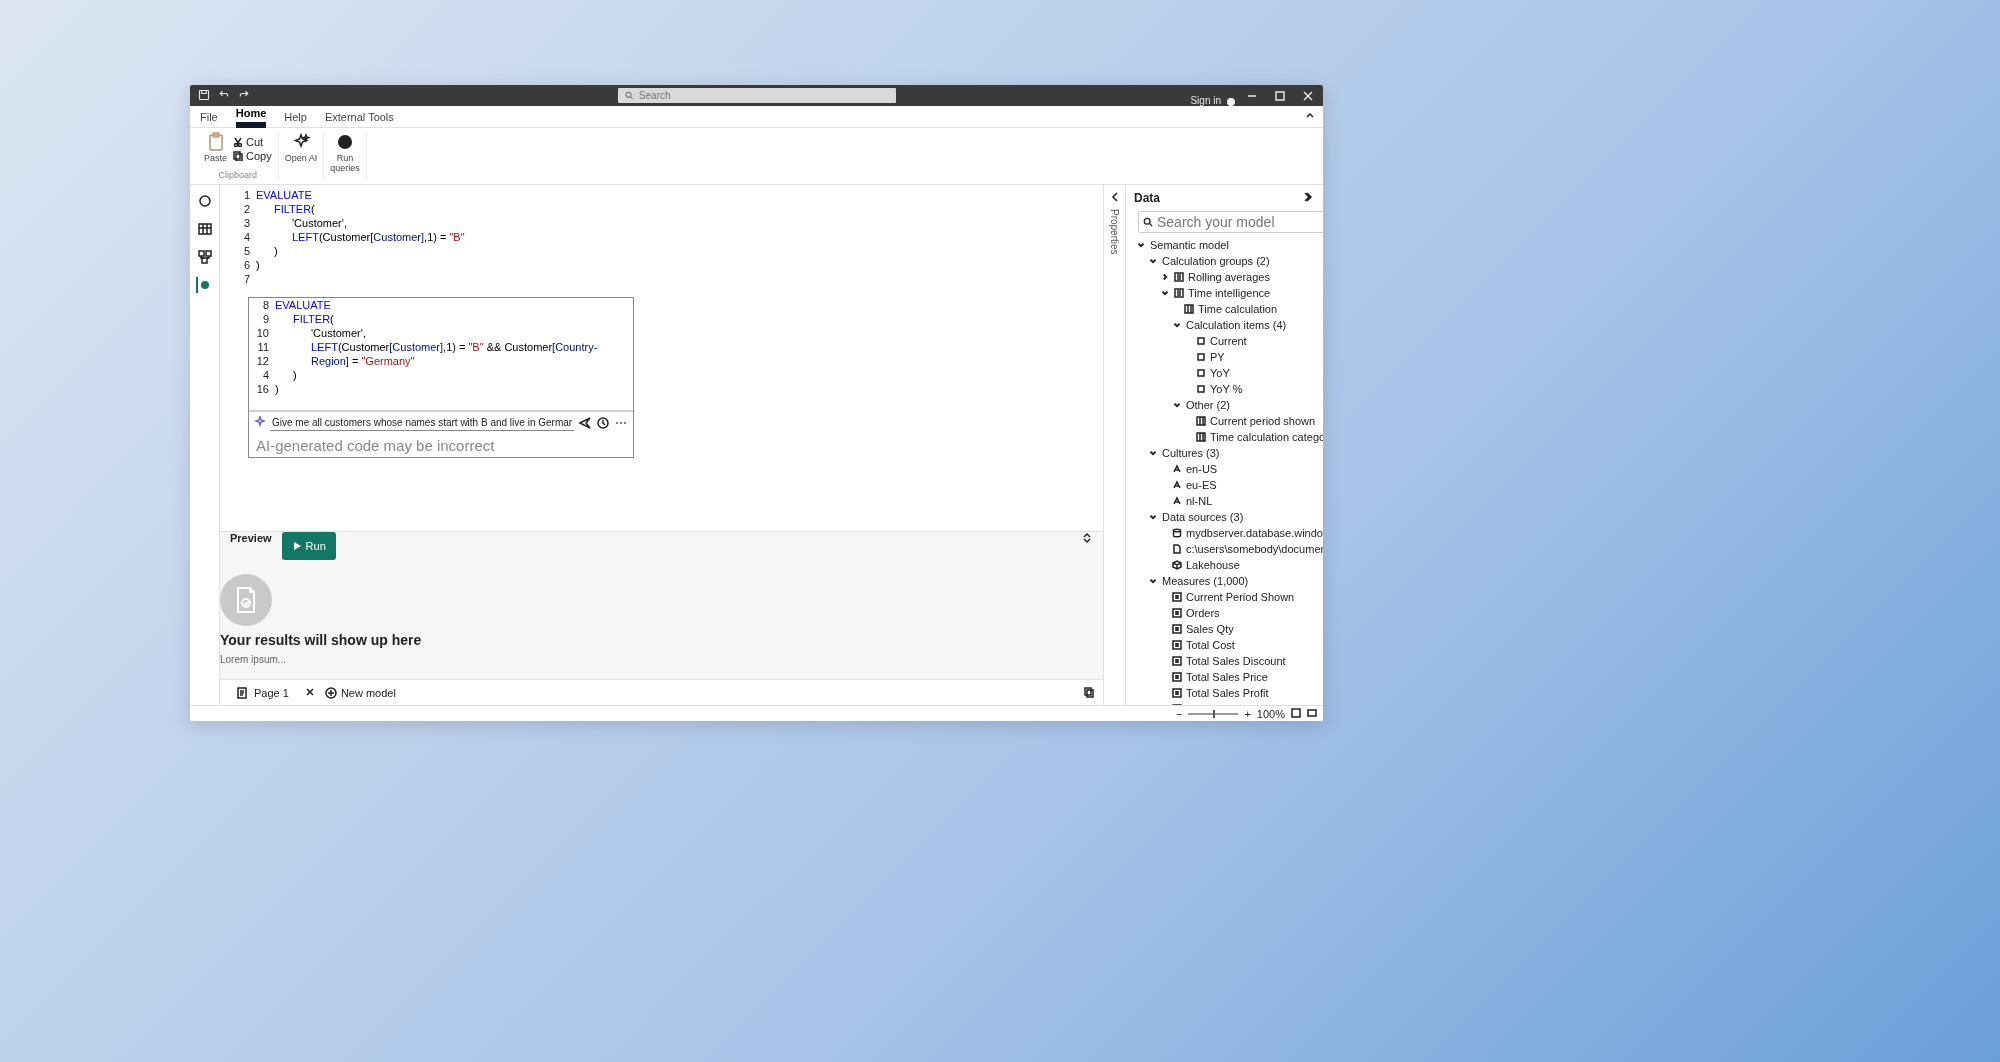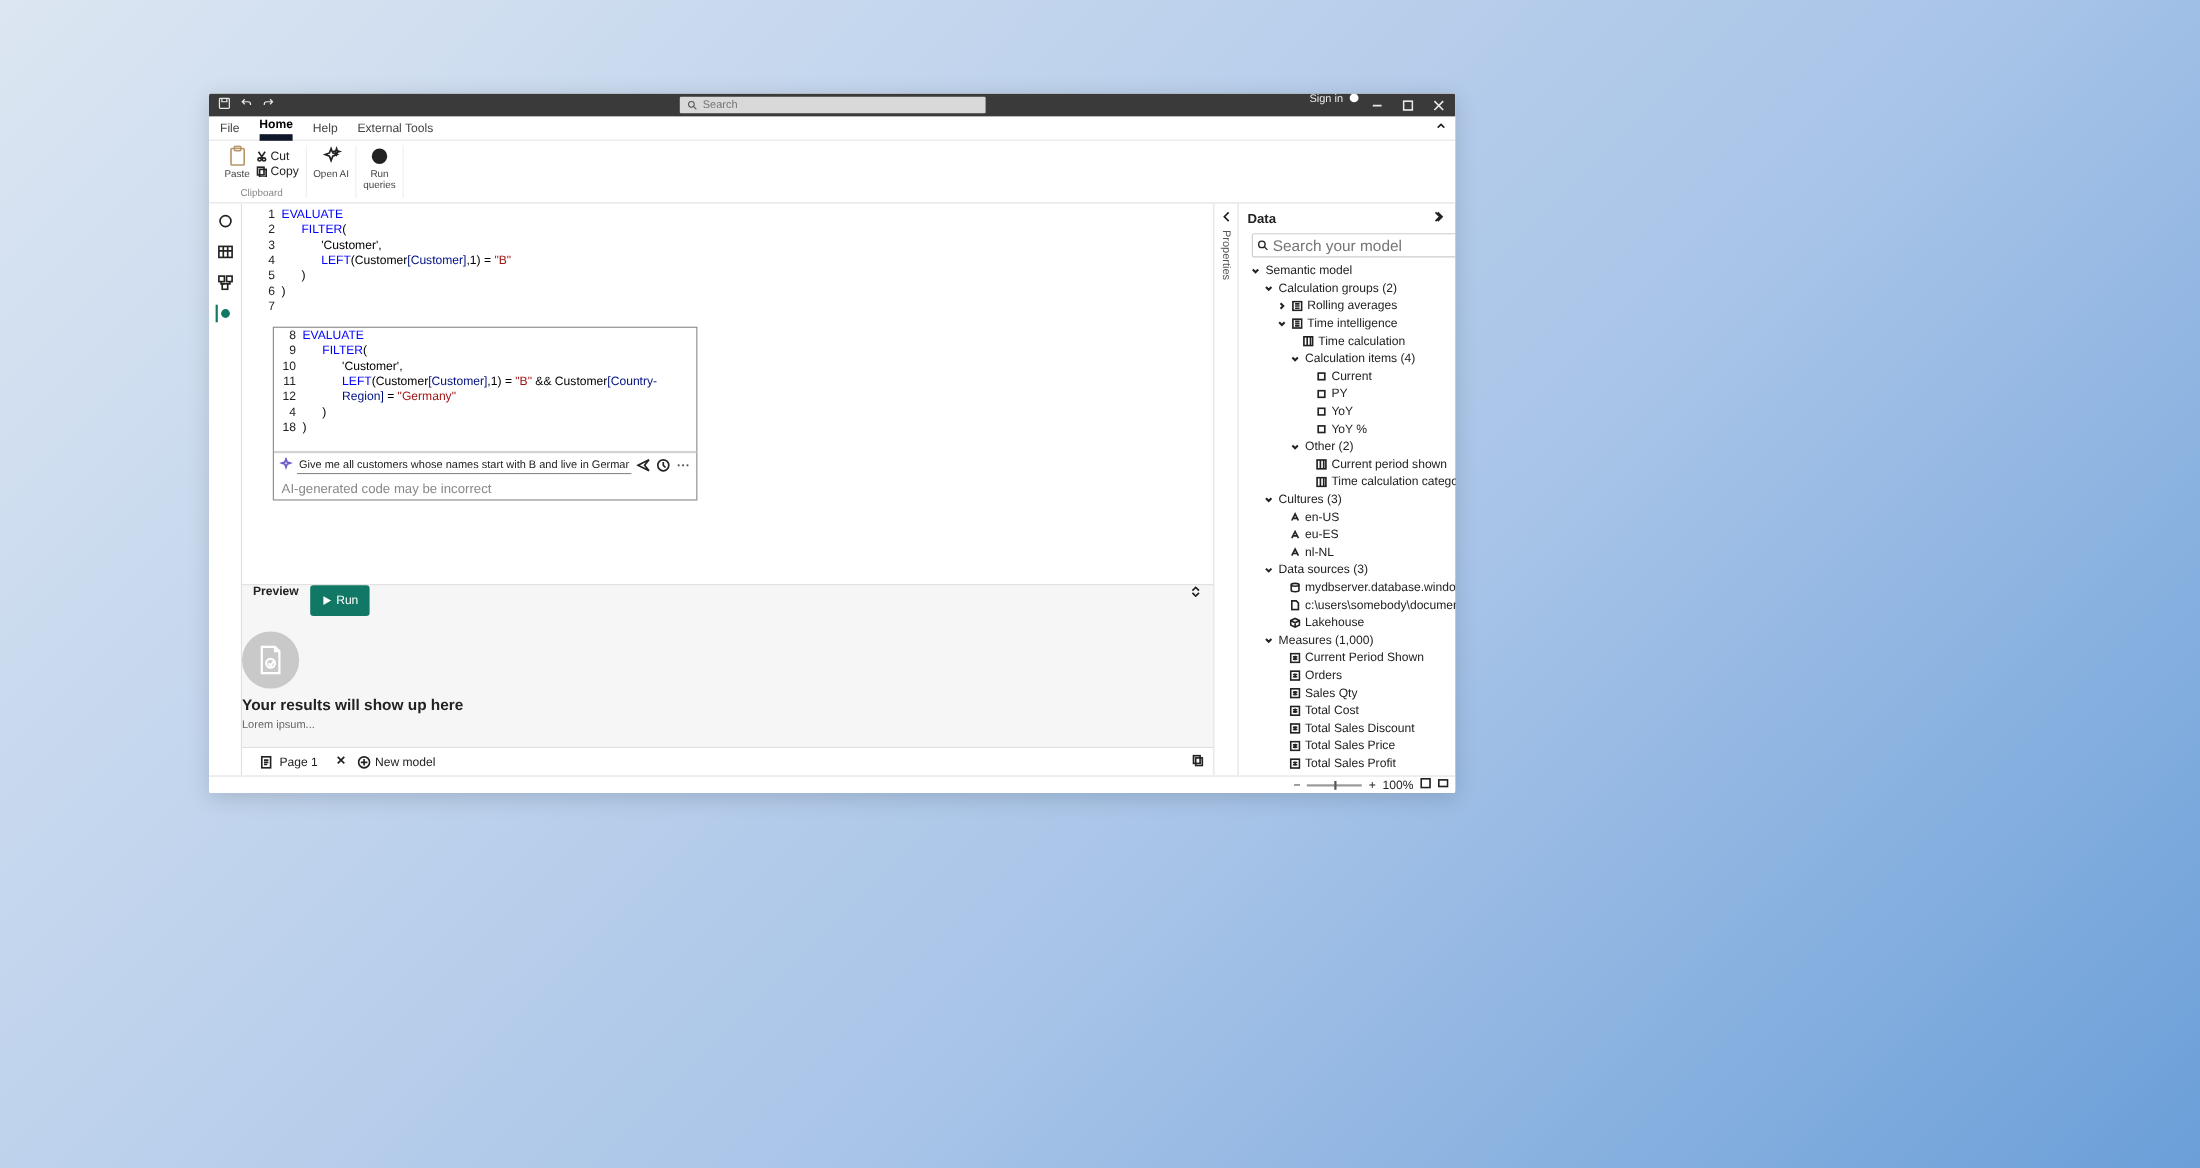--- a/index.html
+++ b/index.html
@@ -7,21 +7,21 @@
 .app{position:absolute;left:190px;top:85px;width:1133px;height:636px;background:#fff;border-radius:2px;box-shadow:0 4px 20px rgba(0,0,0,0.15);display:flex;flex-direction:column;overflow:hidden}
 
 .titlebar{height:21px;background:#3a3a3a;display:flex;align-items:center;color:#fff}
 .titlebar *{color:#e8e8e8;font-size:10px}
 .tbl{display:flex;align-items:center;gap:8px;padding-left:8px}
 .tbl svg{width:12px;height:12px}
 .ttl{flex:1;text-align:center;position:absolute;left:0;right:0;pointer-events:none}
 .tsearch{position:absolute;left:50%;transform:translateX(-50%);width:278px;height:15px;background:#d9d9d9;display:flex;align-items:center;padding:0 6px;border-radius:1px}
 .tsearch *{color:#555}
 .tsearch input{background:transparent;border:none;outline:none;margin-left:5px;width:100%;font-size:10px}
-.tbr{margin-left:auto;display:flex;align-items:flex-start;gap:6px;padding-right:4px}
+.tbr{margin-left:auto;display:flex;align-items:flex-end;gap:6px;padding-right:4px}
 .winbtn{width:22px;height:21px;display:flex;align-items:center;justify-content:center;cursor:pointer}
 .winbtn svg{width:10px;height:10px}
 .dot8{width:8px;height:8px;border-radius:50%;background:#fff}
 
 .rtabs{height:22px;background:#fff;border-bottom:1px solid #e0e0e0;display:flex;align-items:center;padding-left:10px;gap:18px}
 .rtab{font-size:11px;color:#444;padding:3px 0;cursor:pointer}
 .rtab.active{border-bottom:8px solid #0f172a;color:#000;font-weight:600}
 
 .ribbon{height:57px;background:#fff;border-bottom:1px solid #e0e0e0;display:flex;align-items:flex-start;padding:4px 8px;gap:0}
 .rgrp{display:flex;flex-direction:column;align-items:center;padding:0 6px;border-right:1px solid #eee;height:48px;justify-content:space-between}
@@ -50,21 +50,21 @@
 .tbl2{color:#000}
 .col{color:#001080}
 .op{color:#000}
 .codebox{position:absolute;left:28px;top:112px;width:386px;border:1px solid #888;background:#fff}
 .codebox .codearea{padding:0}
 .codebox-inner{display:flex}
 .codebox-gutter{width:26px;text-align:right;padding-right:6px;padding-top:0;color:#2b91af;font-family:Consolas,monospace;font-size:10px;line-height:14px}
 .ai-row{display:flex;align-items:center;border-top:1px solid #d0d0d0;padding:3px 5px;gap:4px}
 .ai-row input{flex:1;border:none;outline:none;border-bottom:1px solid #888;font-size:10px;padding:2px 2px}
 .ai-ic{width:14px;height:14px;cursor:pointer;display:flex;align-items:center;justify-content:center}
-.ai-warn{font-size:12px;color:#888;padding:3px 7px}
+.ai-warn{font-size:15px;color:#888;padding:3px 7px}
 
 .preview{height:148px;border-top:1px solid #e0e0e0;background:#f6f6f6;display:flex;flex-direction:column}
 .pvhdr{height:28px;display:flex;padding:0 10px;gap:10px}
 .pvhdr .lbl{font-weight:600;font-size:11px}
 .runbtn{background:#117865;color:#fff;border:none;padding:4px 10px;border-radius:3px;display:flex;align-items:center;gap:4px;cursor:pointer;font-size:11px}
 .runbtn *{color:#fff}
 .pvexp{margin-left:auto;cursor:pointer}
 .pvbody{flex:1;display:flex;flex-direction:column;align-items:flex-start;justify-content:center;gap:6px}
 .pvcircle{width:52px;height:52px;border-radius:50%;background:#c9c9c9;display:flex;align-items:center;justify-content:center}
 .pvcircle svg{width:24px;height:28px}
@@ -257,21 +257,21 @@
 
         <div class="codebox">
           <div class="codebox-inner">
             <div class="codebox-gutter" id="gutter-box">
                 <div>8</div>
                 <div>9</div>
                 <div>10</div>
                 <div>11</div>
                 <div>12</div>
                 <div>4</div>
-                <div>18</div>
+                <div>16</div>
               </div>
             <div class="codearea" id="code-box" style="padding-top:0">
                 <div style="padding-left: 0px;"><span class="kw">EVALUATE</span></div>
                 <div style="padding-left: 18px;"><span class="kw">FILTER</span><span class="op">(</span></div>
                 <div style="padding-left: 36px;"><span class="tbl2">'Customer'</span><span class="op">,</span></div>
                 <div style="padding-left: 36px;"><span class="kw">LEFT</span><span class="op">(</span><span class="fn">Customer</span><span class="col">[Customer]</span><span class="op">,</span><span class="fn">1</span><span class="op">)</span><span class="op"> = </span><span class="str">"B"</span><span class="op"> &amp;&amp; </span><span class="fn">Customer</span><span class="col">[Country-Region]</span><span class="op"> = </span><span class="str">"Germany"</span></div>
                 <div style="padding-left: 18px;"><span class="op">)</span></div>
                 <div style="padding-left: 0px;"><span class="op">)</span></div>
                 <div style="padding-left: 0px;">&nbsp;</div>
               </div>

